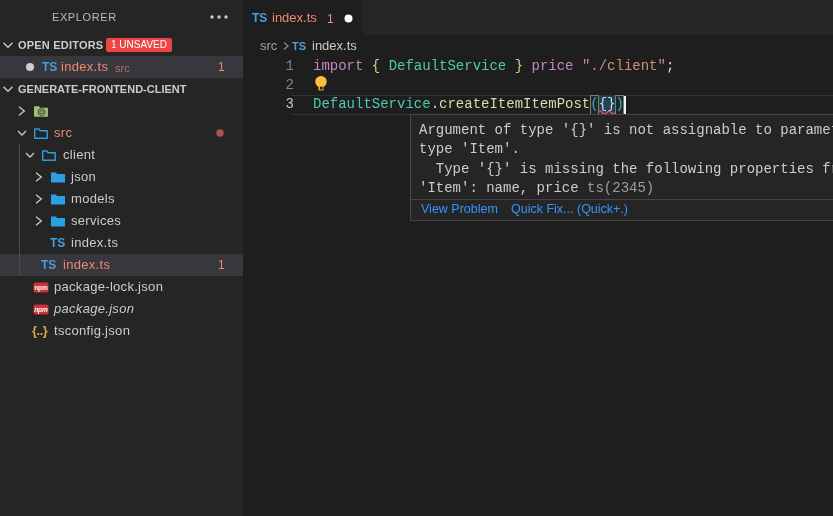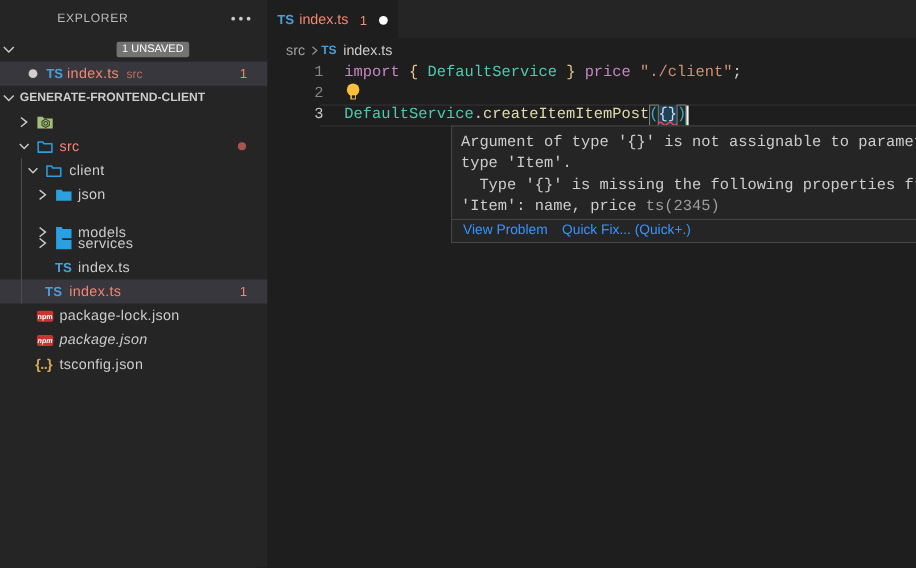--- a/index.html
+++ b/index.html
@@ -21,21 +21,22 @@
 <svg style="left:207px;top:9px;" width="24" height="16" viewBox="0 0 24 16">
   <circle cx="5" cy="8" r="1.7" fill="#cccccc"></circle>
     <circle cx="12" cy="8" r="1.7" fill="#cccccc"></circle>
     <circle cx="19" cy="8" r="1.7" fill="#cccccc"></circle>
 </svg>
 
 <div class="row" style="top:34px;">
   <svg style="left:0px;top:3px;" width="16" height="16" viewBox="0 0 16 16">
       <path d="M3.5 5.8l4.5 4.5 4.5-4.5" fill="none" stroke="#cccccc" stroke-width="1.3"></path>
     </svg>
-  <div class="abs" style="left:106px;top:4px;height:14px;background:#737373;color:#ffffff;font-size:10px;line-height:14px;padding:0 5px;border-radius:2px;">1 UNSAVED</div>
+  <div class="hdr" style="left:18px;top:0;">OPEN EDITORS</div>
+  <div class="abs" style="left:106px;top:4px;height:14px;background:#ef4444;color:#ffffff;font-size:10px;line-height:14px;padding:0 5px;border-radius:2px;">1 UNSAVED</div>
 </div>
 
 <div class="row" style="top:56px;background:#37373d;">
   <svg style="left:25px;top:6px;" width="10" height="10" viewBox="0 0 10 10">
       <circle cx="5" cy="5" r="4" fill="#cfcfcf"></circle>
     </svg>
   <div class="abs" style="left:42px;top:0;font-size:12px;font-weight:bold;color:#4a9ed8;line-height:22px;">TS</div>
   <div class="lbl" style="left:61px;color:#f48771;">index.ts</div>
   <div class="abs" style="left:115px;top:1px;font-size:11px;color:#b5706a;line-height:22px;">src</div>
   <div class="abs" style="left:218px;top:0;font-size:12px;color:#f48771;line-height:22px;">1</div>
@@ -87,21 +88,21 @@
 <div class="row" style="top:166px;">
   <svg style="left:31px;top:3px;" width="16" height="16" viewBox="0 0 16 16">
       <path d="M5 3.8l5.3 4.2-5.3 4.2" fill="none" stroke="#cccccc" stroke-width="1.3"></path>
     </svg>
   <svg style="left:50px;top:4px;" width="16" height="15" viewBox="0 0 16 15">
     <path d="M1 2.4 h5 l1 1.7 h8 v8.5 h-14 z" fill="#2ba0e0"></path>
   </svg>
   <div class="lbl" style="left:71px;">json</div>
 </div>
 
-<div class="row" style="top:200px;">
+<div class="row" style="top:188px;">
   <svg style="left:31px;top:3px;" width="16" height="16" viewBox="0 0 16 16">
       <path d="M5 3.8l5.3 4.2-5.3 4.2" fill="none" stroke="#cccccc" stroke-width="1.3"></path>
     </svg>
   <svg style="left:50px;top:4px;" width="16" height="15" viewBox="0 0 16 15">
     <path d="M1 2.4 h5 l1 1.7 h8 v8.5 h-14 z" fill="#2ba0e0"></path>
   </svg>
   <div class="lbl" style="left:71px;">models</div>
 </div>
 
 <div class="row" style="top:210px;text-align:right;">

